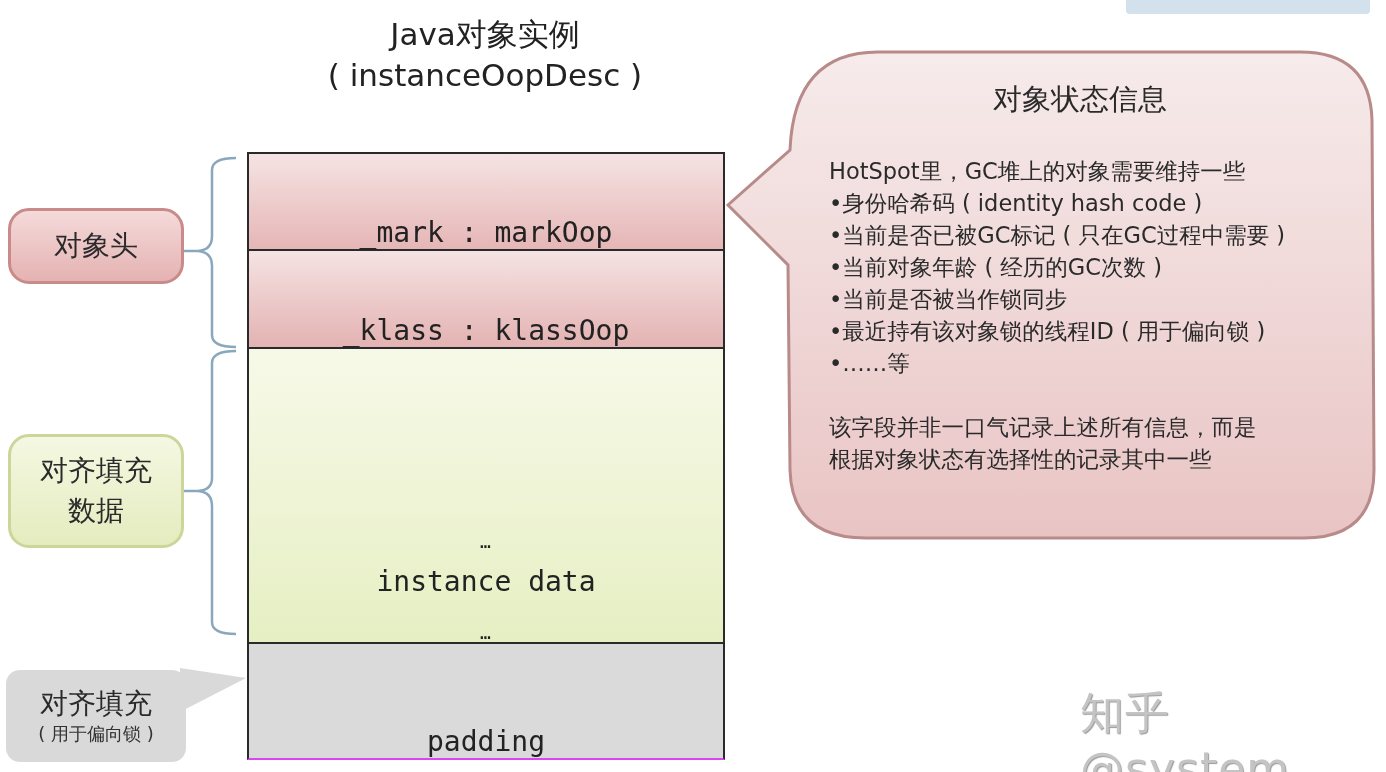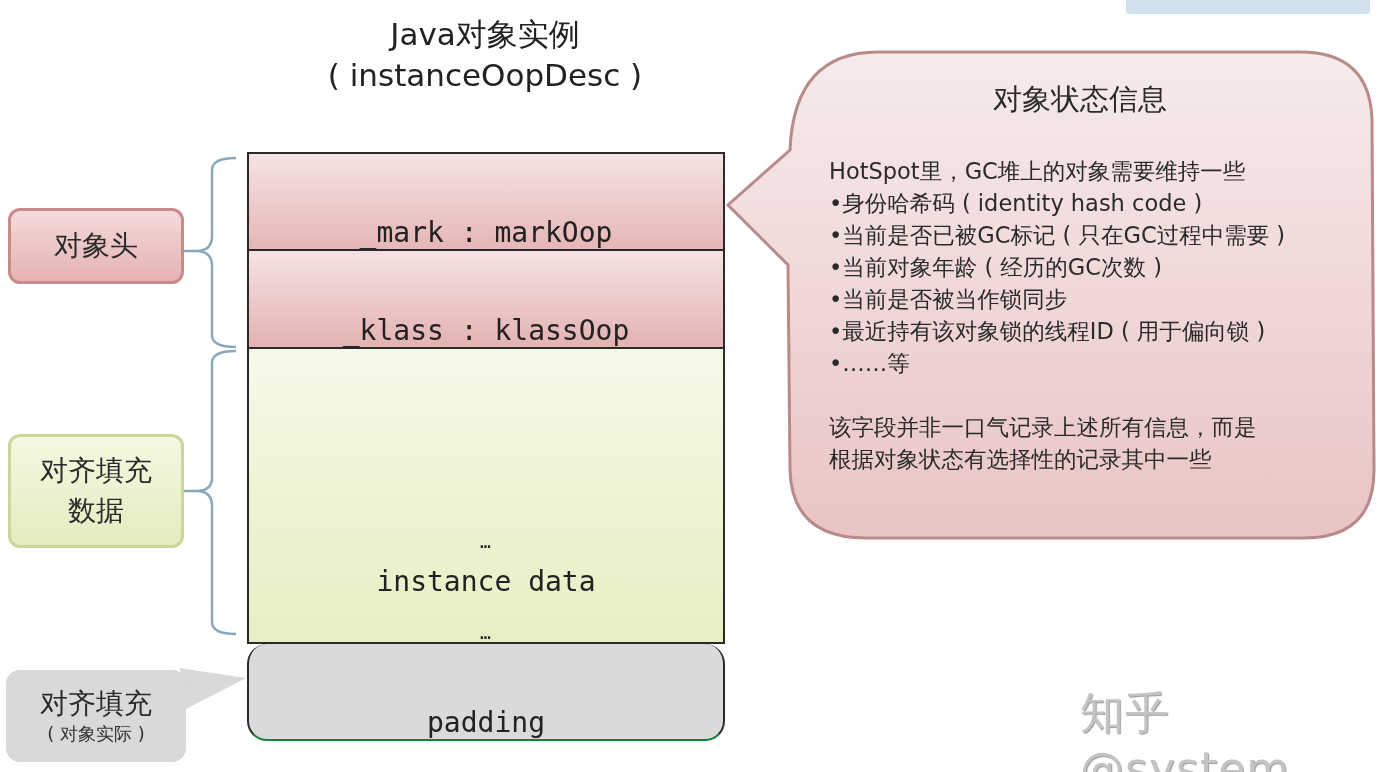--- a/index.html
+++ b/index.html
@@ -53,35 +53,34 @@
       top: 251px; height: 98px;
       border-bottom: 2px solid #2a2a2a;
       background: linear-gradient(to bottom, #f5e3e3 0%, #e4b2b2 100%);
     }
     .cell-data {
       top: 349px; height: 295px;
       border-bottom: 2px solid #2a2a2a;
       background: linear-gradient(to bottom, #f7f9e8 0%, #e6efc3 100%);
     }
     .cell-padding {
-      top: 644px; height: 97px;
-      border-bottom: 2px solid #15803d;
+      top: 644px; height: 116px;
+      border-bottom: 2px solid #d946ef;
       background: #dadada;
-      border-radius: 20px;
     }
     .dots {
       font-size: 18px; line-height: 18px; letter-spacing: 1px;
     }
     .dots-top { margin-bottom: 14px; }
     .dots-bottom { margin-top: 26px; }
 
     
     .label-box {
       left: 8px; width: 176px;
-      border-radius: 12px;
+      border-radius: 21px;
       box-sizing: border-box;
       display: flex; flex-direction: column; align-items: center; justify-content: center;
       text-align: center;
       font-size: 28px; color: #2a2a2a;
     }
     .label-header {
       top: 208px; height: 76px;
       background: linear-gradient(to bottom, #f5dada 0%, #e5b2b2 100%);
       border: 3px solid #c98a8a;
     }
@@ -165,21 +164,21 @@
 
 <div class="abs label-box label-header">
   <span>对象头</span>
 </div>
 <div class="abs label-box label-data">
   <span>对齐填充</span>
   <span>数据</span>
 </div>
 <div class="abs label-box label-padding">
   <span class="main">对齐填充</span>
-  <span class="sub">( 对象实际 )</span>
+  <span class="sub">( 用于偏向锁 )</span>
 </div>
 
 <div class="abs callout-title">对象状态信息</div>
 <div class="abs callout-body">
   <div class="line">HotSpot里，GC堆上的对象需要维持一些</div>
   <div class="line">•身份哈希码 ( identity hash code )</div>
   <div class="line">•当前是否已被GC标记 ( 只在GC过程中需要 )</div>
   <div class="line">•当前对象年龄 ( 经历的GC次数 )</div>
   <div class="line">•当前是否被当作锁同步</div>
   <div class="line">•最近持有该对象锁的线程ID ( 用于偏向锁 )</div>

